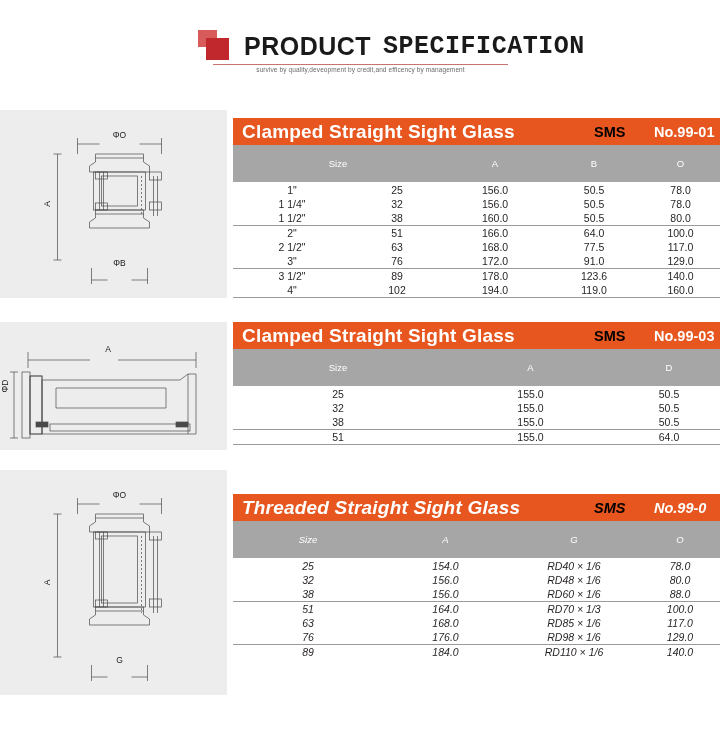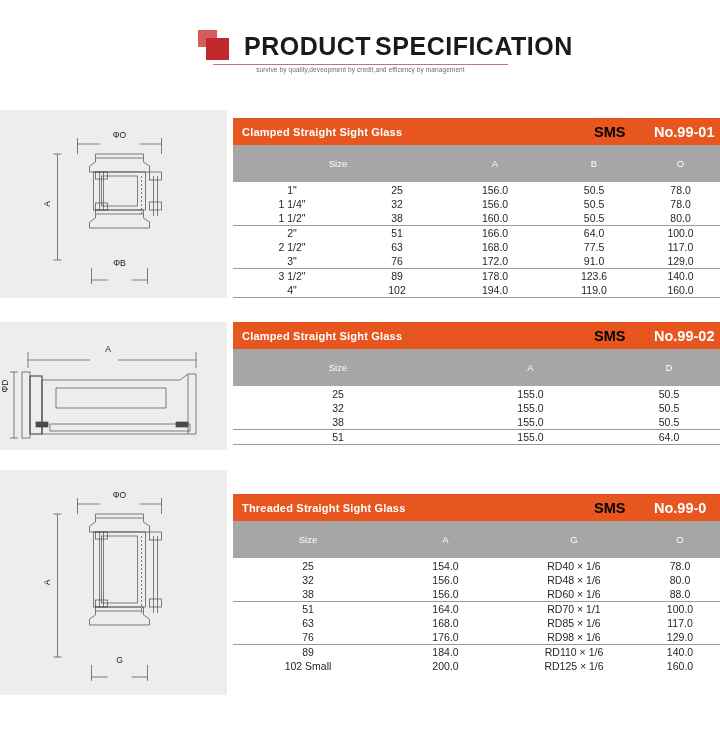--- a/index.html
+++ b/index.html
@@ -56,21 +56,22 @@
     letter-spacing: 0.5px;
     color: #1a1a1a;
     white-space: nowrap;
   }
   #spec-word {
     font-size: 25px;
     font-weight: bold;
     letter-spacing: 0.5px;
     color: #1a1a1a;
     white-space: nowrap;
-    margin-left: 4px;
+    margin-left: 12px;
+    font-family: Liberation Mono, monospace;
   }
   #title-rule {
     position: absolute;
     left: 213px;
     top: 64px;
     width: 295px;
     height: 1px;
     background: #c8736f;
   }
   #tagline {
@@ -113,21 +114,21 @@
     background: #e8561f;
     height: 27px;
     position: relative;
   }
   .spec-title-bar .t-name {
     position: absolute;
     left: 9px;
     top: 50%;
     transform: translateY(-50%);
     color: #ffffff;
-    font-size: 11px;
+    font-size: 19px;
     font-weight: bold;
     letter-spacing: 0.2px;
     white-space: nowrap;
   }
   .spec-title-bar .t-std {
     position: absolute;
     left: 361px;
     top: 50%;
     transform: translateY(-50%);
     color: #000000;
@@ -361,21 +362,21 @@
 
       <line x1="188" y1="52" x2="188" y2="112"></line>
     </g>
     <text class="dwg-label" x="108" y="30" text-anchor="middle">A</text>
     <text class="dwg-label" x="8" y="64" text-anchor="middle" transform="rotate(-90 8 64)">ΦD</text>
   </svg></div>
       <div class="table-block" style="top: 0px;">
         <div class="spec-title-bar">
           <span class="t-name">Clamped Straight Sight Glass</span>
           <span class="t-std">SMS</span>
-          <span class="t-no">No.99-02</span>
+          <span class="t-no">No.99-03</span>
         </div>
         <table class="spec-table">
           <colgroup>
             <col style="width: 210px;">
             <col style="width: 175px;">
             <col style="width: 102px;">
           </colgroup>
           <thead>
             <tr class="colhead-row">
               <th colspan="1">Size</th>
@@ -447,21 +448,21 @@
       <rect x="95.5" y="130" width="12" height="7"></rect>
       <rect x="149.5" y="62" width="12" height="8"></rect>
       <rect x="149.5" y="129" width="12" height="8"></rect>
 
       <line x1="141.5" y1="66" x2="141.5" y2="143" stroke-dasharray="2 2"></line>
     </g>
     <text class="dwg-label" x="119.5" y="28" text-anchor="middle">ΦO</text>
     <text class="dwg-label" x="49.5" y="112.5" text-anchor="middle" transform="rotate(-90 49.5 112.5)">A</text>
     <text class="dwg-label" x="119.5" y="193" text-anchor="middle">G</text>
   </svg></div>
-      <div class="table-block" style="top: 24px;">
+      <div class="table-block" style="top: 24px; font-style: italic;">
         <div class="spec-title-bar">
           <span class="t-name">Threaded Straight Sight Glass</span>
           <span class="t-std">SMS</span>
           <span class="t-no">No.99-0</span>
         </div>
         <table class="spec-table">
           <colgroup>
             <col style="width: 150px;">
             <col style="width: 125px;">
             <col style="width: 132px;">
@@ -490,44 +491,38 @@
             </tr>
             <tr class="grp-end">
               <td>38</td>
               <td>156.0</td>
               <td>RD60 × 1/6</td>
               <td>88.0</td>
             </tr>
             <tr>
               <td>51</td>
               <td>164.0</td>
-              <td>RD70 × 1/1</td>
+              <td>RD70 × 1/3</td>
               <td>100.0</td>
             </tr>
             <tr>
               <td>63</td>
               <td>168.0</td>
               <td>RD85 × 1/6</td>
               <td>117.0</td>
             </tr>
             <tr class="grp-end">
               <td>76</td>
               <td>176.0</td>
               <td>RD98 × 1/6</td>
               <td>129.0</td>
             </tr>
             <tr>
               <td>89</td>
               <td>184.0</td>
               <td>RD110 × 1/6</td>
               <td>140.0</td>
             </tr>
-            <tr>
-              <td>102 Small</td>
-              <td>200.0</td>
-              <td>RD125 × 1/6</td>
-              <td>160.0</td>
-            </tr>
           </tbody>
         </table>
       </div>
     </div>
   </div>
 
 </body></html>

